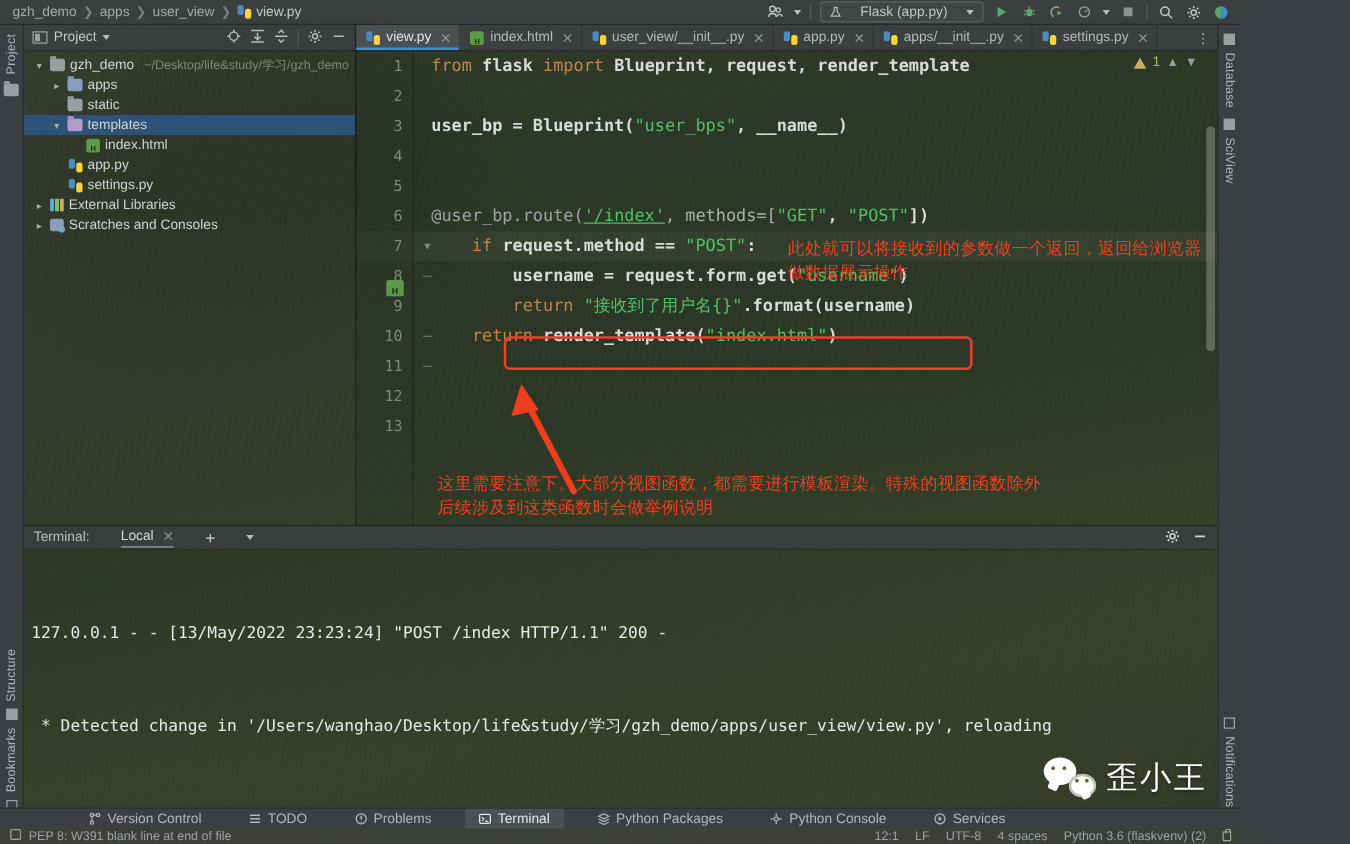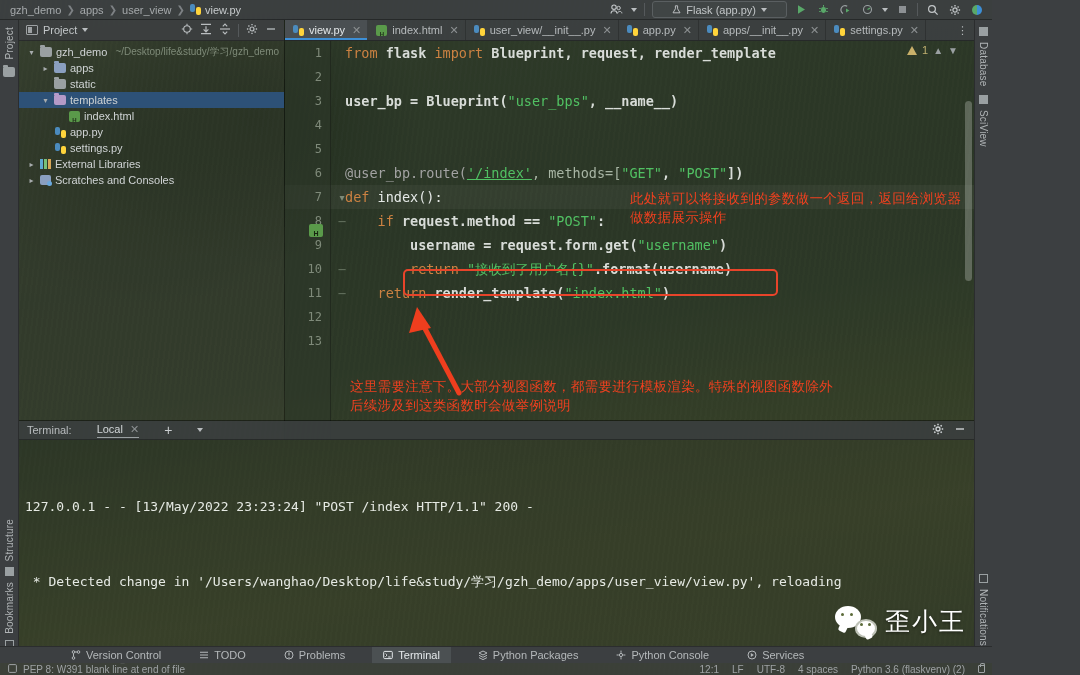--- a/index.html
+++ b/index.html
@@ -45,23 +45,23 @@
     border-bottom: 1px solid rgba(0,0,0,.35);
     z-index: 40;
   }
   .crumbs { display:flex; align-items:center; gap:5px; padding-left:10px; font-size:11px; color:#a5a9ab; }
   .crumb { white-space:nowrap; }
   .crumb-sep { color:#7d8184; font-size:10px; }
   .crumb-file { display:flex; align-items:center; gap:4px; color:#c6cacc; }
 
   .topbar-right { margin-left:auto; display:flex; align-items:center; gap:7px; padding-right:8px; }
   .runcfg {
-    display:flex; align-items:center; gap:5px;
+    display:flex; align-items:center; gap:15px;
     border:1px solid #5a5f61; border-radius:3px;
-    padding:1px 19px; height:17px; background: rgba(69,73,74,.6);
+    padding:1px 7px; height:17px; background: rgba(69,73,74,.6);
     font-size:11px; color:#c2c6c8; white-space:nowrap;
   }
   .icobtn { width:15px; height:15px; display:flex; align-items:center; justify-content:center; }
   .vdiv { width:1px; height:13px; background:#55595b; }
 
   
   .pyicon { width:11px; height:11px; position:relative; flex:none; }
   .pyicon i { position:absolute; width:5px; height:8px; border-radius:2px; }
   .pyicon i.a { background:#4b8bbe; left:0; top:0; }
   .pyicon i.b { background:#ffd43b; right:0; bottom:0; }
@@ -537,21 +537,20 @@
       <div class="foldmark" style="top:216px">─</div>
       <div class="foldmark" style="top:240px">─</div>
 
       <div class="codelines">
         <div class="cl"><span class="kw">from</span><span class="plain"> flask </span><span class="kw">import</span><span class="plain"> Blueprint, request, render_template</span></div>
         <div class="cl"></div>
         <div class="cl"><span class="plain">user_bp = Blueprint(</span><span class="str">"user_bps"</span><span class="plain">, __name__)</span></div>
         <div class="cl"></div>
         <div class="cl"></div>
         <div class="cl"><span class="deco">@user_bp.route(</span><span class="lnk">'/index'</span><span class="param">, methods=[</span><span class="str">"GET"</span><span class="plain">, </span><span class="str">"POST"</span><span class="plain">])</span></div>
-        <div class="cl"><span class="kw">def</span><span class="fn"> index():</span></div>
         <div class="cl">    <span class="kw">if</span><span class="plain"> request.method == </span><span class="str">"POST"</span><span class="plain">:</span></div>
         <div class="cl">        <span class="plain">username = request.form.get(</span><span class="str">"username"</span><span class="plain">)</span></div>
         <div class="cl">        <span class="kw">return</span><span class="str"> "接收到了用户名{}"</span><span class="plain">.format(username)</span></div>
         <div class="cl">    <span class="kw">return</span><span class="plain"> render_template(</span><span class="str">"index.html"</span><span class="plain">)</span></div>
         <div class="cl"></div>
         <div class="cl"></div>
       </div>
 
       <div class="redbox" style="left:118px; top:228px; width:375px; height:27px;"></div>
 

